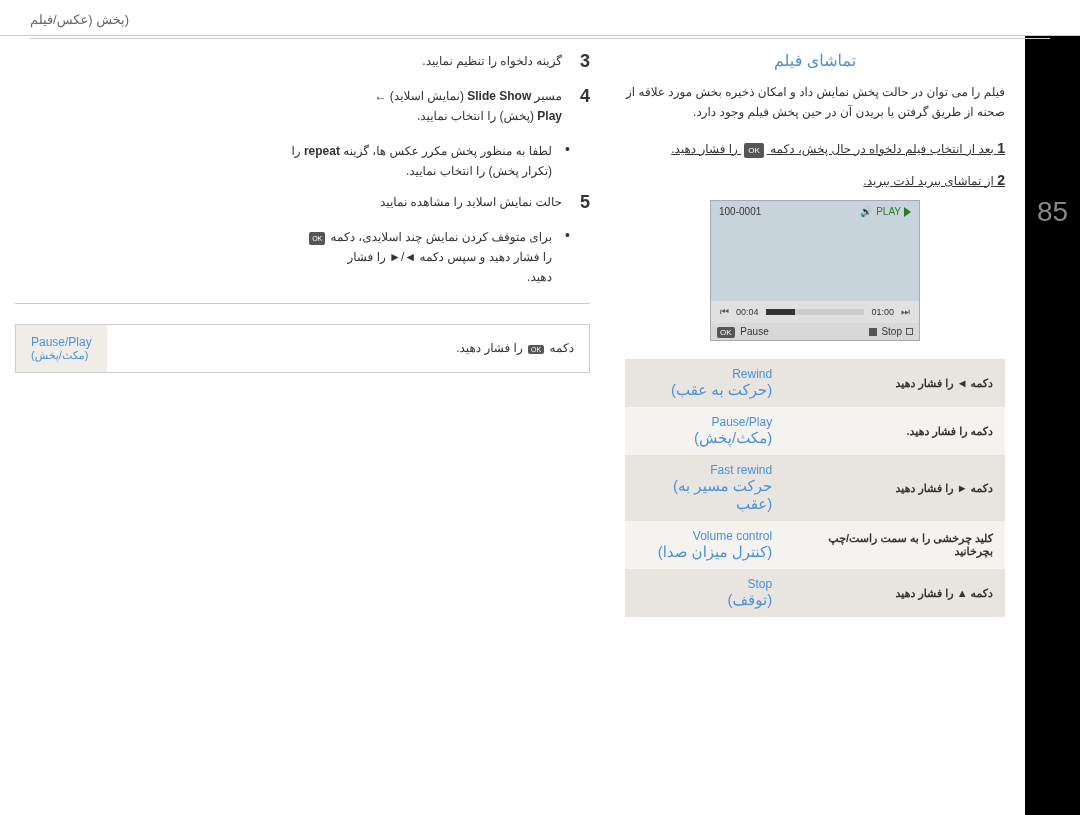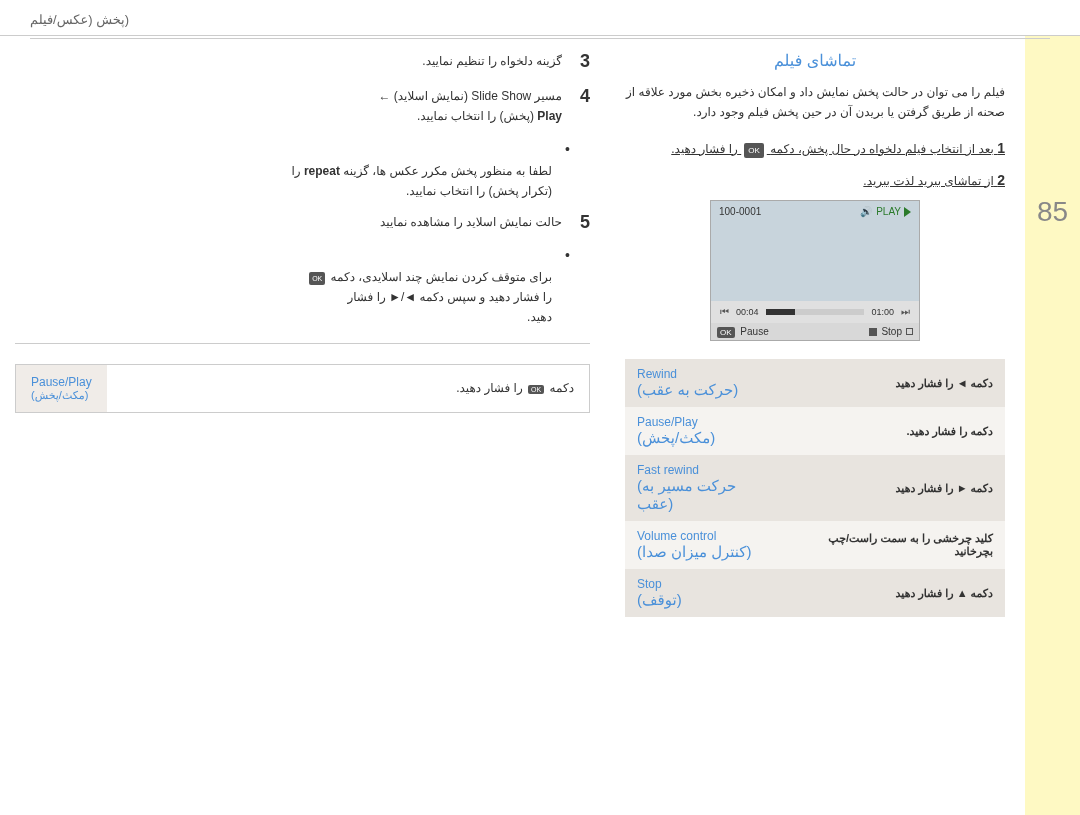--- a/index.html
+++ b/index.html
@@ -41,21 +41,21 @@
     
     .main-content {
       display: flex;
       flex: 1;
       direction: rtl;
     }
 
     
     .page-number-sidebar {
       width: 55px;
-      background: #fef9c3;
+      background: #000000;
       display: flex;
       align-items: flex-start;
       justify-content: center;
       padding-top: 160px;
     }
 
     .page-number {
       font-size: 28px;
       color: #888;
       font-weight: 300;
@@ -237,21 +237,21 @@
     }
 
     .feature-table td {
       padding: 8px 12px;
       font-size: 11px;
       color: #333;
       vertical-align: middle;
     }
 
     .feature-label {
-      text-align: left;
+      text-align: right;
       direction: ltr;
     }
 
     .feature-label .label-main {
       color: #4a90d9;
       font-size: 12px;
       display: block;
     }
 
     .feature-label .label-sub {
@@ -306,21 +306,20 @@
       color: #333;
       min-width: 10px;
     }
 
     .bullet-text {
       font-size: 12px;
       color: #333;
       line-height: 1.7;
       direction: rtl;
       text-align: right;
-      margin-top: 20px;
     }
 
     
     .pause-play-box {
       border: 1px solid #ccc;
       margin-top: 20px;
       display: flex;
       direction: rtl;
       align-items: center;
     }
@@ -471,21 +470,21 @@
 
         <div class="right-numbered-item">
           <div class="item-number">3</div>
           <div class="item-text">گزینه دلخواه را تنظیم نمایید.</div>
         </div>
 
         <div class="right-numbered-item">
           <div class="item-number">4</div>
           <div class="item-text">
             <span>مسیر </span>
-            <span style="font-weight:normal;">Slide Show</span>
+            <span style="font-weight:bold;">Slide Show</span>
             <span> (نمایش اسلاید) ←</span>
             <br>
             <span style="font-weight:bold;">Play</span>
             <span> (پخش) را انتخاب نمایید.</span>
           </div>
         </div>
 
         <div class="bullet-item">
           <span class="bullet-dot">•</span>
           <div class="bullet-text">

